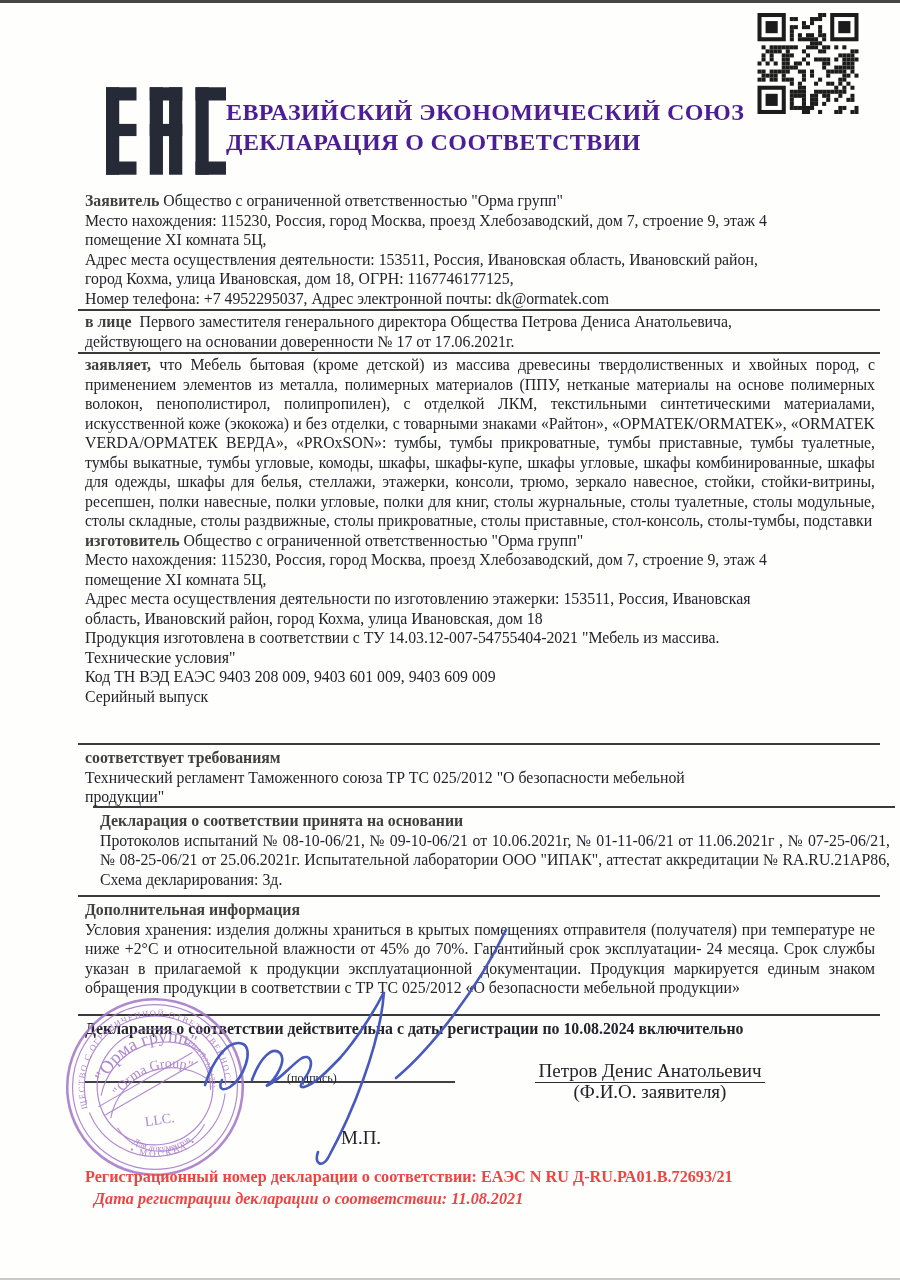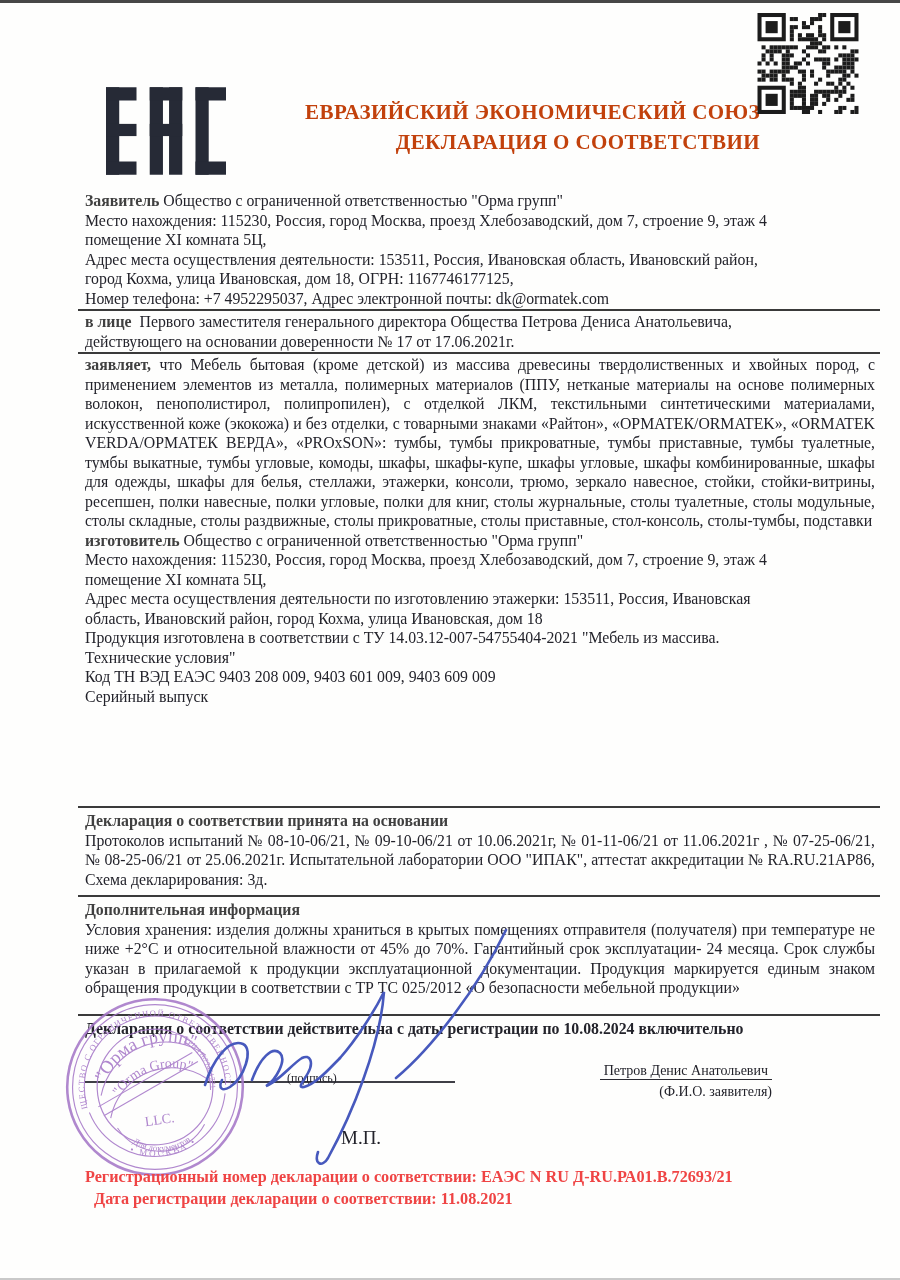--- a/index.html
+++ b/index.html
@@ -10,51 +10,51 @@
     font-family:"Liberation Serif","DejaVu Serif",serif;
     color:#23232b;
   }
   .scan-edge-top { position:absolute; top:0; left:0; width:100%; height:3px; background:#474747; }
   .scan-edge-bottom { position:absolute; bottom:0; left:0; width:100%; height:2px; background:#c9c9c9; }
 
   
   .eac-logo { position:absolute; left:106px; top:86px; width:120px; height:90px; }
   .doc-title {
     position:absolute; left:226px; top:97px; width:534px;
-    text-align:right; font-weight:bold; font-size:21px; line-height:30px;
-    color:#c2410c; letter-spacing:0.4px;
+    text-align:left; font-weight:bold; font-size:24px; line-height:30px;
+    color:#4c1d95; letter-spacing:0.4px;
   }
   .qr { position:absolute; left:756px; top:13px; width:104px; height:101px; }
 
   
   .flow { position:absolute; left:85px; top:191px; width:790px; font-size:15.8px; line-height:19.5px; }
   .just { text-align:justify; }
   b, .b { font-weight:bold; color:#404040; }
   .rule { border:none; border-top:2px solid #3a3a3a; margin:1px 0 1px -7px; width:802px; height:0; }
 
   .sec { position:absolute; left:78px; width:802px; border-top:2px solid #3a3a3a; padding:3px 5px 0 7px; font-size:15.8px; line-height:19.5px; }
   #sec-compliance { top:743px; }
-  #sec-basis { top:806px; }
+  #sec-basis { top:806px;margin-left:15px; }
   #sec-additional { top:895px; }
   #sec-validity { top:1014px; font-weight:bold; }
   #sec-validity .date { padding:0 4px; }
 
   
   .sign-line { position:absolute; left:85px; top:1081px; width:370px; border-bottom:2px solid #3f3f46; }
   .sign-caption { position:absolute; left:287px; top:1071px; font-size:12px; }
   .seal-caption { position:absolute; left:341px; top:1127px; font-size:19px; }
-  .fio { position:absolute; left:528px; top:1060px; width:244px; text-align:right; font-size:14px; line-height:21px; }
+  .fio { position:absolute; left:528px; top:1060px; width:244px; text-align:center; font-size:19px; line-height:21px; }
   .fio .name { border-bottom:1.5px solid #2a2a32; padding:0 4px 1px; }
 
   .stamp { position:absolute; left:58px; top:996px; width:194px; height:182px; opacity:0.88; }
   .signature-ink { position:absolute; left:180px; top:915px; width:345px; height:262px; }
 
   
   .registration { position:absolute; left:85px; top:1166px; font-size:16.2px; line-height:22px; font-weight:bold; color:#ef4444; }
-  .registration .l2 { padding-left:9px; }
+  .registration .l2 { padding-left:9px;font-style:italic; }
 </style>
 </head>
 <body>
 
 <div class="page">
   <div class="scan-edge-top"></div>
   <div class="scan-edge-bottom"></div>
 
   <svg class="eac-logo" viewBox="0 0 118 86">
     <g fill="#262a36">
@@ -319,20 +319,25 @@
       <div>помещение XI комната 5Ц,</div>
       <div>Адрес места осуществления деятельности по изготовлению этажерки: 153511, Россия, Ивановская</div>
       <div>область, Ивановский район, город Кохма, улица Ивановская, дом 18</div>
       <div>Продукция изготовлена в соответствии с ТУ 14.03.12-007-54755404-2021 "Мебель из массива.</div>
       <div>Технические условия"</div>
       <div>Код ТН ВЭД ЕАЭС  9403 208 009, 9403 601 009, 9403 609 009</div>
       <div>Серийный выпуск</div>
     </div>
   </div>
 
+  <div class="sec" id="sec-compliance">
+    <div class="b">соответствует требованиям</div>
+    <div>Технический регламент Таможенного союза ТР ТС 025/2012 "О безопасности мебельной</div>
+    <div>продукции"</div>
+  </div>
 
   <div class="sec" id="sec-basis">
     <div class="b">Декларация о соответствии принята на основании</div>
     <div class="just">Протоколов испытаний № 08-10-06/21, № 09-10-06/21 от 10.06.2021г, № 01-11-06/21 от 11.06.2021г , № 07-25-06/21, № 08-25-06/21 от 25.06.2021г. Испытательной лаборатории ООО "ИПАК", аттестат аккредитации № RA.RU.21АР86, Схема декларирования: 3д.</div>
   </div>
 
   <div class="sec" id="sec-additional">
     <div class="b">Дополнительная информация</div>
     <div class="just">Условия хранения: изделия должны храниться в крытых помещениях отправителя (получателя) при температуре не ниже +2°С и относительной влажности от 45% до 70%. Гарантийный срок эксплуатации- 24 месяца. Срок службы указан в прилагаемой к продукции эксплуатационной документации. Продукция маркируется единым знаком обращения продукции в соответствии с ТР ТС 025/2012 «О безопасности мебельной продукции»</div>
   </div>

